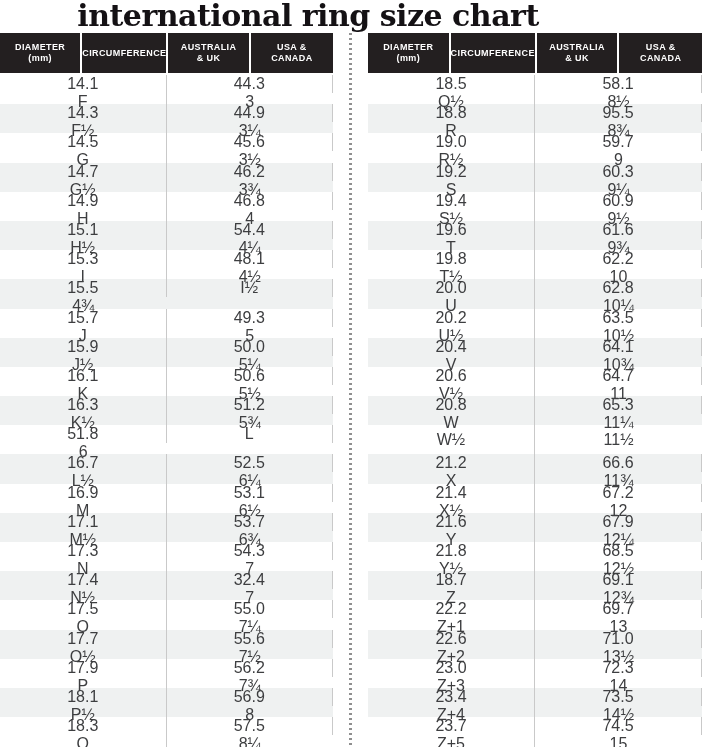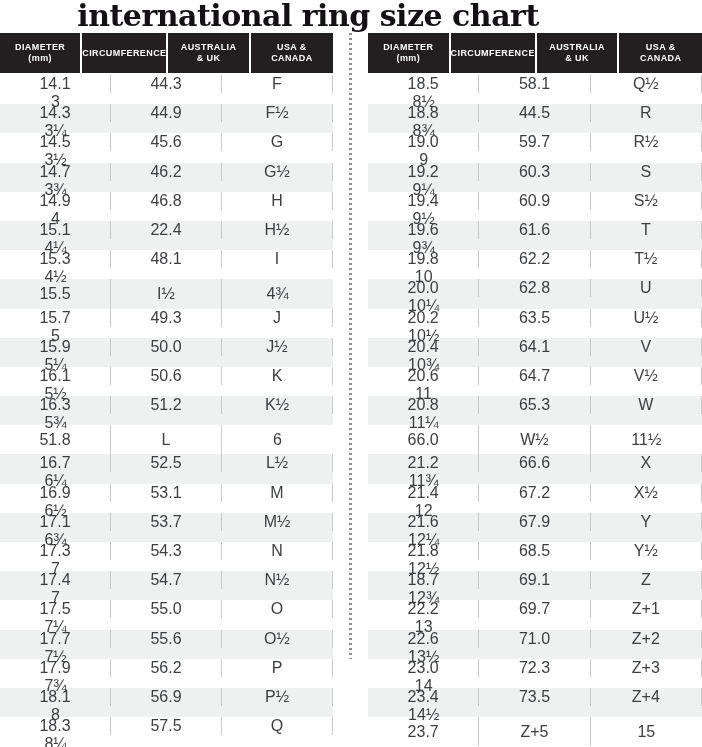--- a/index.html
+++ b/index.html
@@ -27,21 +27,21 @@
     line-height: 31px;
     letter-spacing: -0.5px;
     color: #141114;
     white-space: nowrap;
   }
 
   
   .tables-area {
     display: flex;
     width: 702px;
-    height: 626px;
+    height: 714px;
   }
   .table-wrap { width: 333px; }
   .table-wrap.right { width: 334px; }
   .divider-gap {
     width: 35px;
     display: flex;
     justify-content: center;
   }
   .dotted-divider {
     width: 3px;
@@ -74,21 +74,21 @@
     line-height: 11px;
     border-right: 2px solid #ffffff;
   }
   .hcell:last-child { border-right: none; text-align: right; }
   .hline:empty { display: none; }
 
   
   .tbody { height: 672px; }
   .row {
     display: grid;
-    grid-template-columns: repeat(3, 1fr);
+    grid-template-columns: repeat(2, 1fr);
     height: 29.2px;
     text-align: right;
   }
   .row:nth-child(even) { background: #eff1f1; }
   .cell {
     display: flex;
     align-items: center;
     justify-content: center;
     font-size: 16px;
     color: #3d3e40;
@@ -150,21 +150,21 @@
           <div class="cell">3¾</div>
         </div>
         <div class="row">
           <div class="cell">14.9</div>
           <div class="cell">46.8</div>
           <div class="cell">H</div>
           <div class="cell">4</div>
         </div>
         <div class="row">
           <div class="cell">15.1</div>
-          <div class="cell">22.4</div>
+          <div class="cell">54.4</div>
           <div class="cell">H½</div>
           <div class="cell">4¼</div>
         </div>
         <div class="row">
           <div class="cell">15.3</div>
           <div class="cell">48.1</div>
           <div class="cell">I</div>
           <div class="cell">4½</div>
         </div>
         <div class="row">
@@ -220,21 +220,21 @@
           <div class="cell">6¾</div>
         </div>
         <div class="row">
           <div class="cell">17.3</div>
           <div class="cell">54.3</div>
           <div class="cell">N</div>
           <div class="cell">7</div>
         </div>
         <div class="row">
           <div class="cell">17.4</div>
-          <div class="cell">54.7</div>
+          <div class="cell">32.4</div>
           <div class="cell">N½</div>
           <div class="cell">7</div>
         </div>
         <div class="row">
           <div class="cell">17.5</div>
           <div class="cell">55.0</div>
           <div class="cell">O</div>
           <div class="cell">7¼</div>
         </div>
         <div class="row">
@@ -289,21 +289,21 @@
     </div>
     <div class="tbody">
         <div class="row">
           <div class="cell">18.5</div>
           <div class="cell">58.1</div>
           <div class="cell">Q½</div>
           <div class="cell">8½</div>
         </div>
         <div class="row">
           <div class="cell">18.8</div>
-          <div class="cell">44.5</div>
+          <div class="cell">95.5</div>
           <div class="cell">R</div>
           <div class="cell">8¾</div>
         </div>
         <div class="row">
           <div class="cell">19.0</div>
           <div class="cell">59.7</div>
           <div class="cell">R½</div>
           <div class="cell">9</div>
         </div>
         <div class="row">
@@ -354,21 +354,20 @@
           <div class="cell">V½</div>
           <div class="cell">11</div>
         </div>
         <div class="row">
           <div class="cell">20.8</div>
           <div class="cell">65.3</div>
           <div class="cell">W</div>
           <div class="cell">11¼</div>
         </div>
         <div class="row">
-          <div class="cell">66.0</div>
           <div class="cell">W½</div>
           <div class="cell">11½</div>
         </div>
         <div class="row">
           <div class="cell">21.2</div>
           <div class="cell">66.6</div>
           <div class="cell">X</div>
           <div class="cell">11¾</div>
         </div>
         <div class="row">
@@ -414,19 +413,20 @@
           <div class="cell">14</div>
         </div>
         <div class="row">
           <div class="cell">23.4</div>
           <div class="cell">73.5</div>
           <div class="cell">Z+4</div>
           <div class="cell">14½</div>
         </div>
         <div class="row">
           <div class="cell">23.7</div>
+          <div class="cell">74.5</div>
           <div class="cell">Z+5</div>
           <div class="cell">15</div>
         </div>
       </div>
   </div>
 
 </div>
 
 </body></html>

